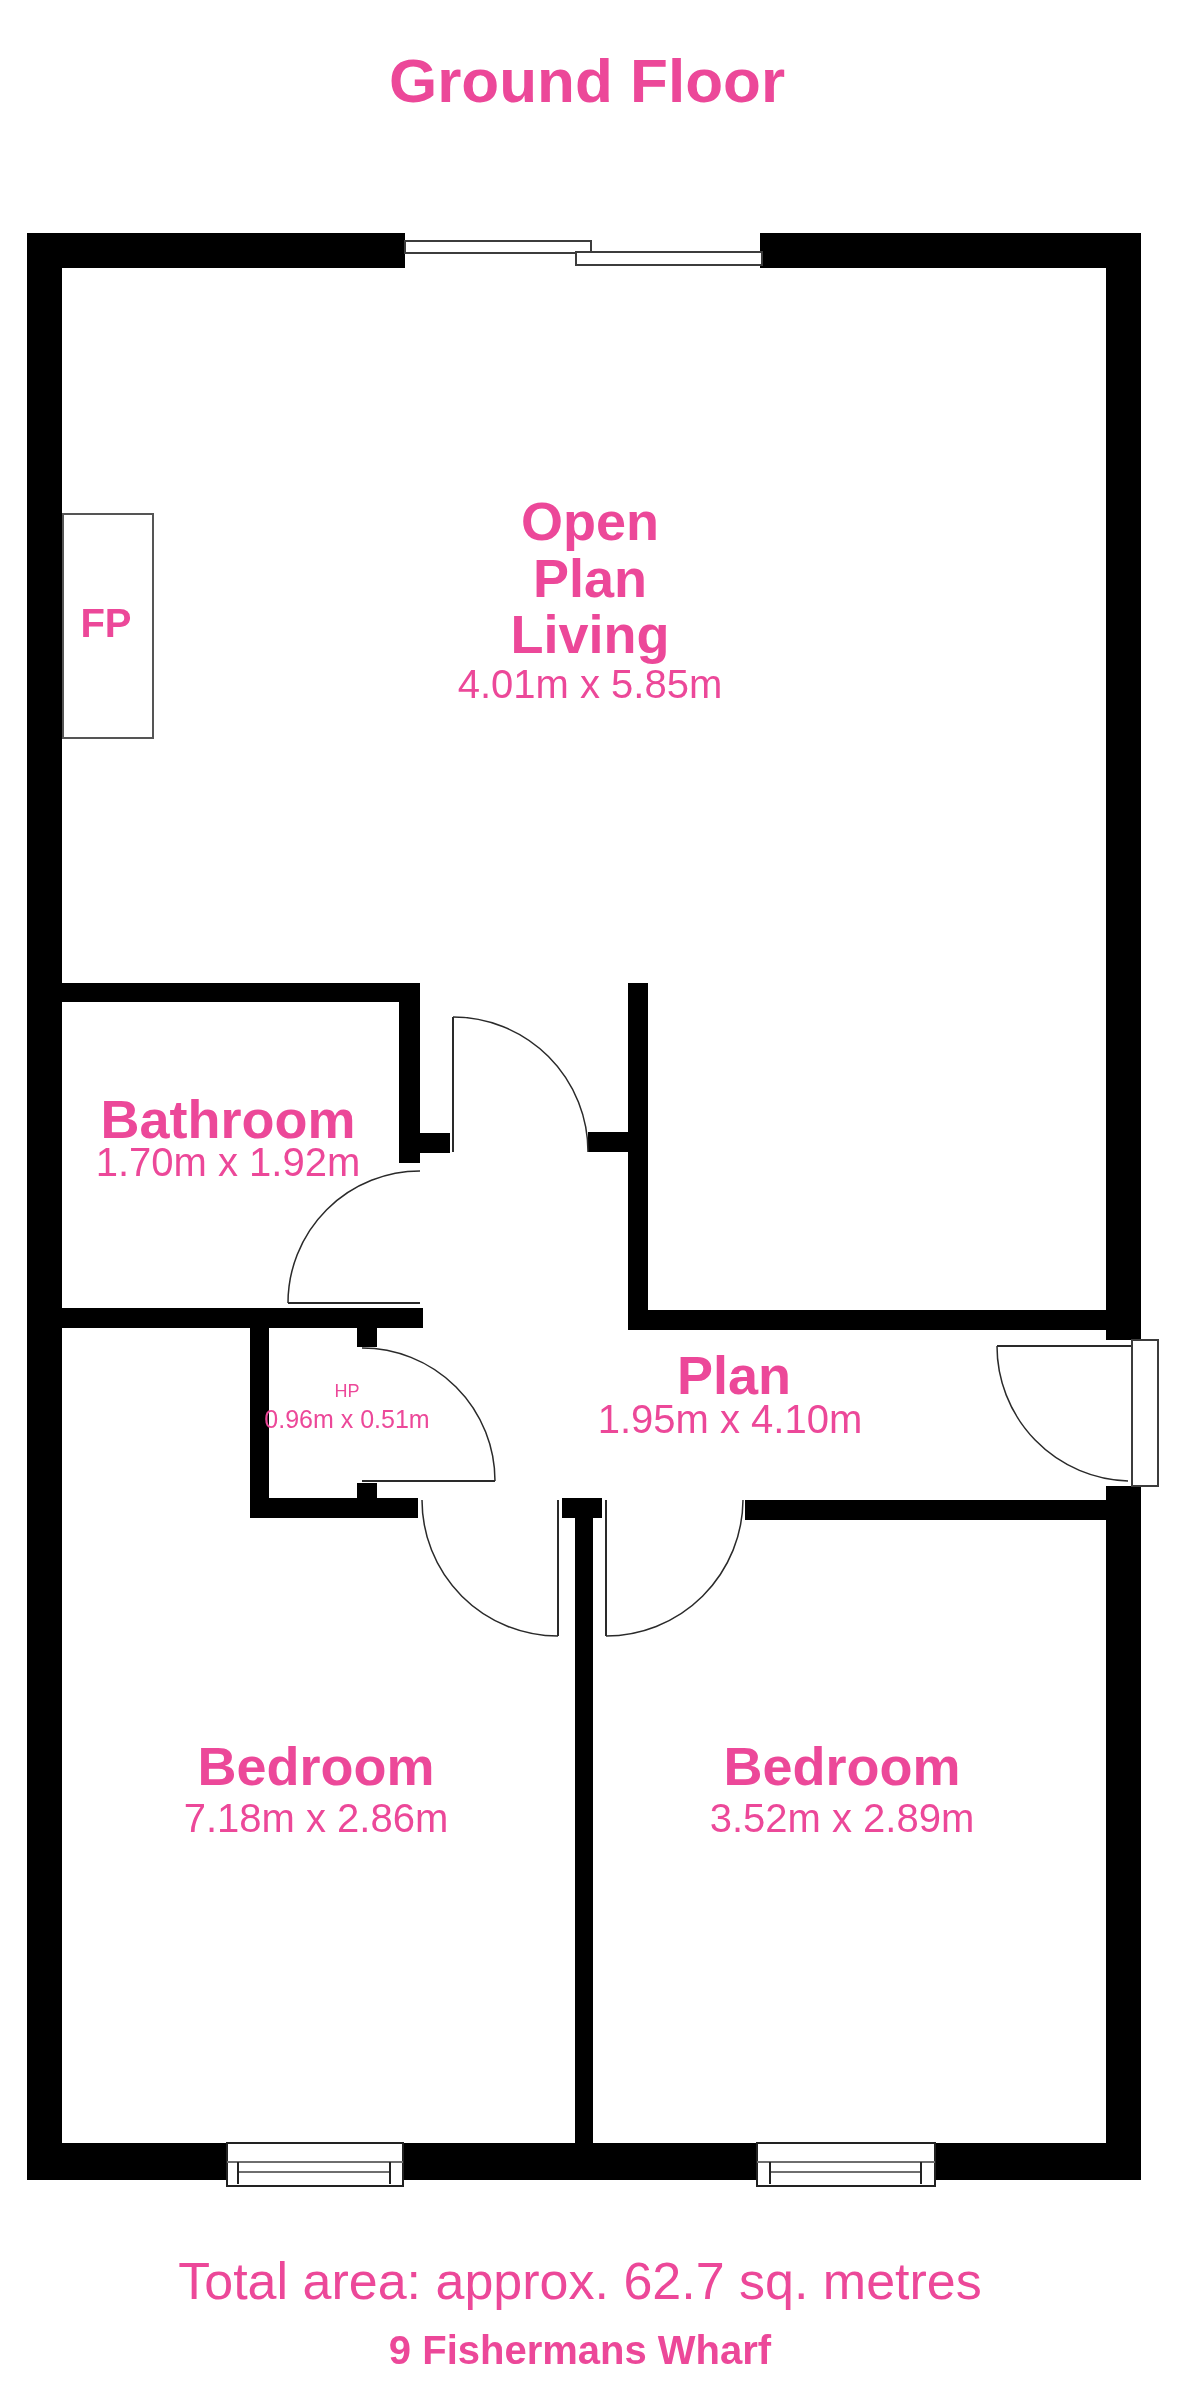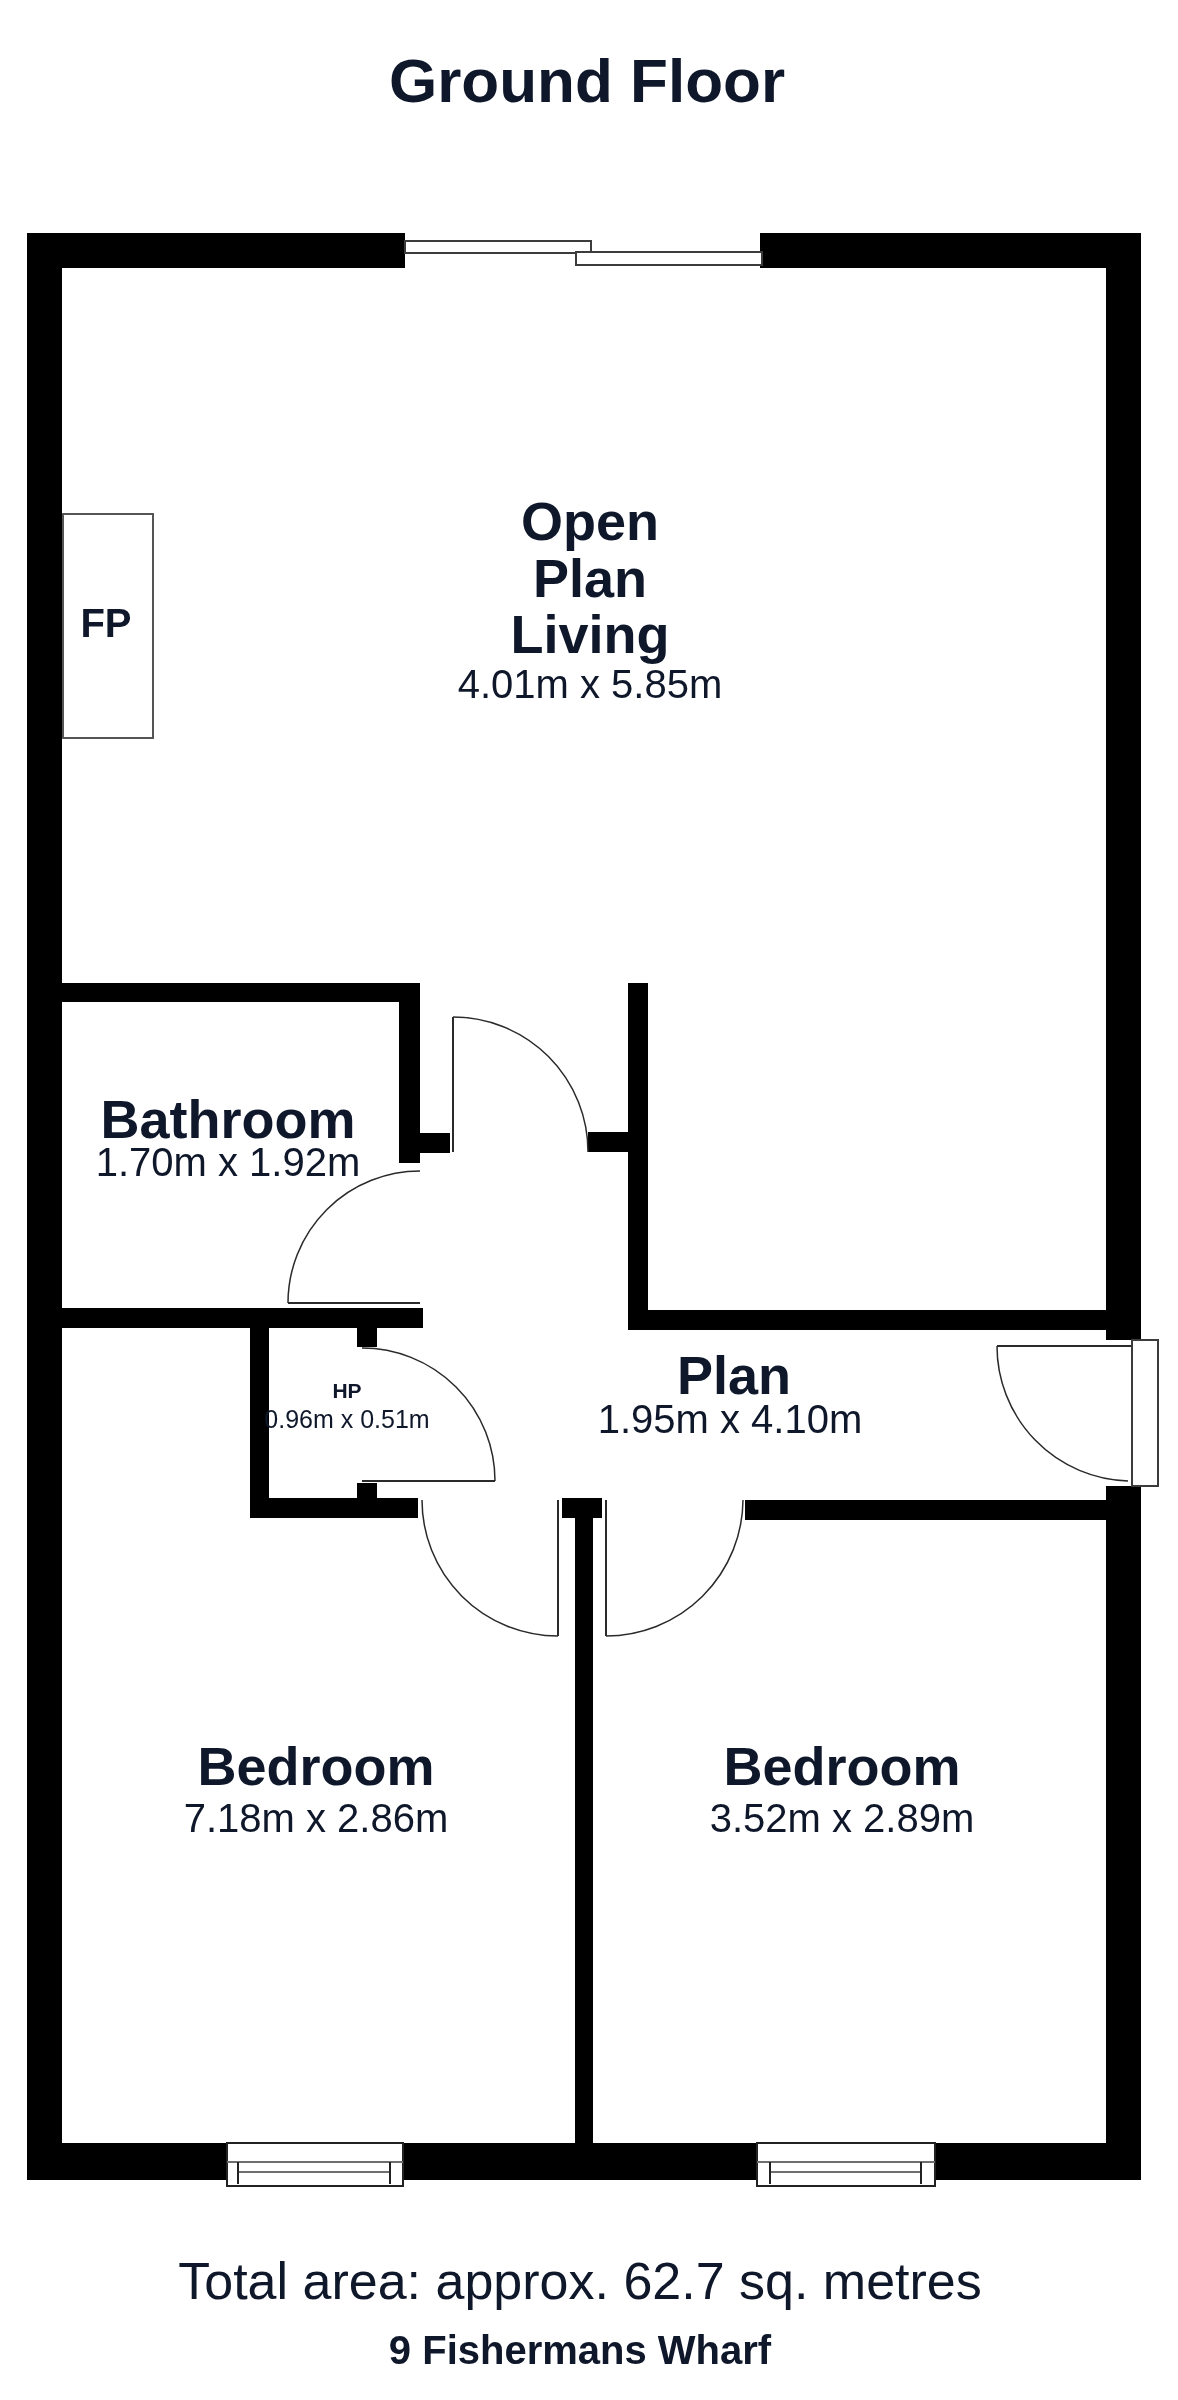--- a/index.html
+++ b/index.html
@@ -10,25 +10,25 @@
     font-family:"Liberation Sans", sans-serif;
     color:#1a1a1a;
     overflow:hidden;
   }
   #plan-svg{position:absolute;left:0;top:0;width:1178px;height:2400px;}
   .lbl{
     position:absolute;
     transform:translate(-50%,-50%);
     text-align:center;
     white-space:nowrap;
-    color:#0f172a;
+    color:#ec4899;
   }
   .room-name{font-size:54px;font-weight:bold;letter-spacing:0px;}
   .room-dims{font-size:40px;font-weight:normal;}
-  .hp-name{font-size:21px;font-weight:bold;}
+  .hp-name{font-size:18px;font-weight:normal;}
   .hp-dims{font-size:25px;font-weight:normal;}
   .fp-lbl{font-size:40px;font-weight:bold;}
   .plan-title{font-size:62px;font-weight:bold;}
   .footer-area{font-size:52px;font-weight:normal;}
   .footer-address{font-size:40px;font-weight:bold;}
 </style>
 </head>
 <body>
 
 <div id="canvas">

